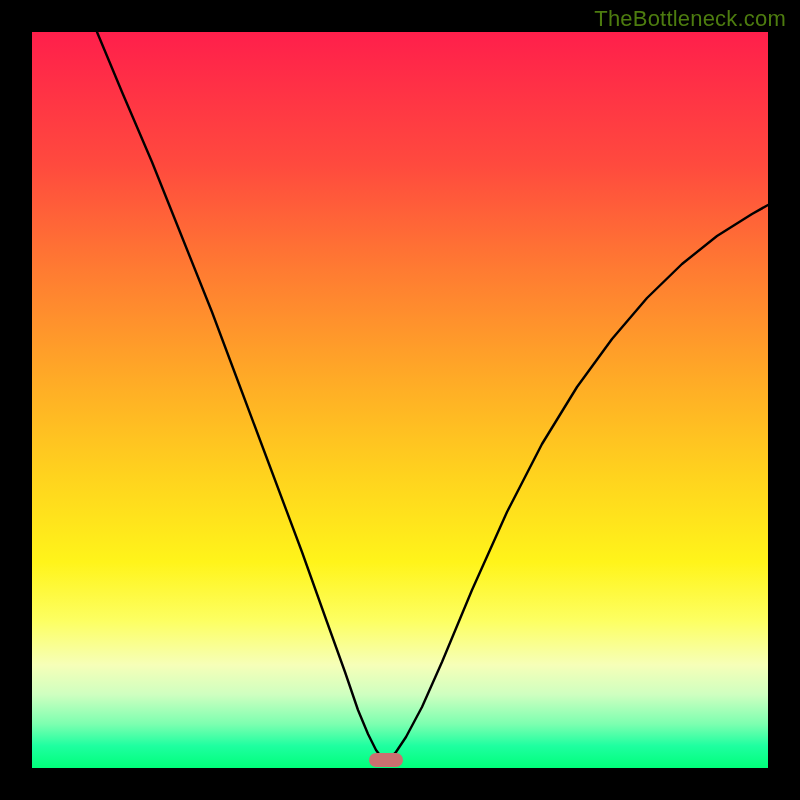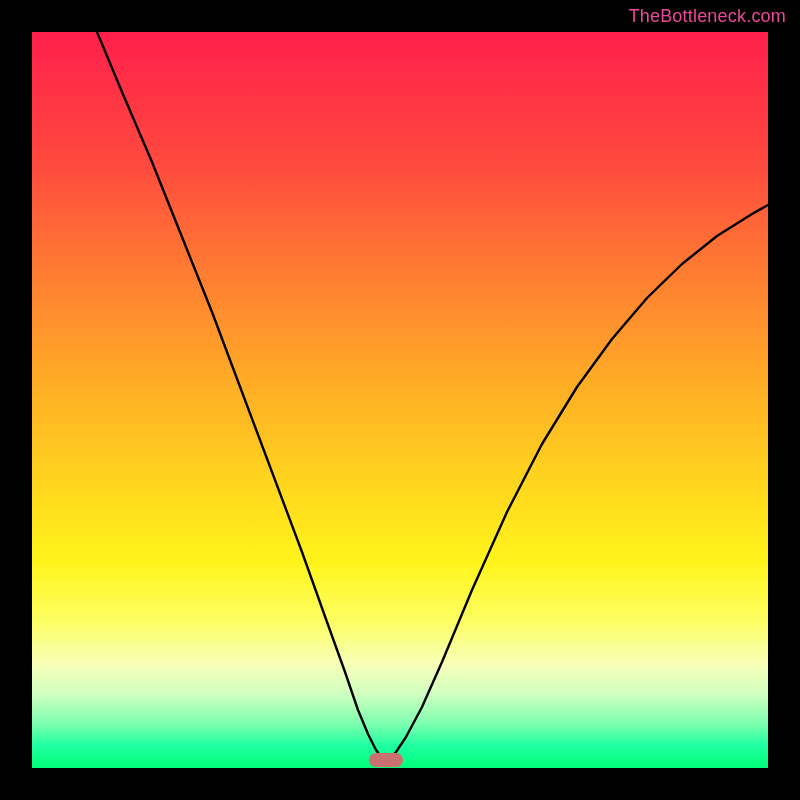--- a/index.html
+++ b/index.html
@@ -37,22 +37,22 @@
       #cfffc0 90%,
       #7dffb0 94%,
       #1effa0 97%,
       #00ff7a 100%
     );
   }
   .watermark {
     position: absolute;
     top: 6px;
     right: 14px;
-    color: #ec4899;
-    font-size: 18px;
+    color: #4d7c0f;
+    font-size: 22px;
     font-weight: 500;
     letter-spacing: 0.2px;
     user-select: none;
   }
   svg.curve {
     position: absolute;
     left: 0;
     top: 0;
     width: 736px;
     height: 736px;

